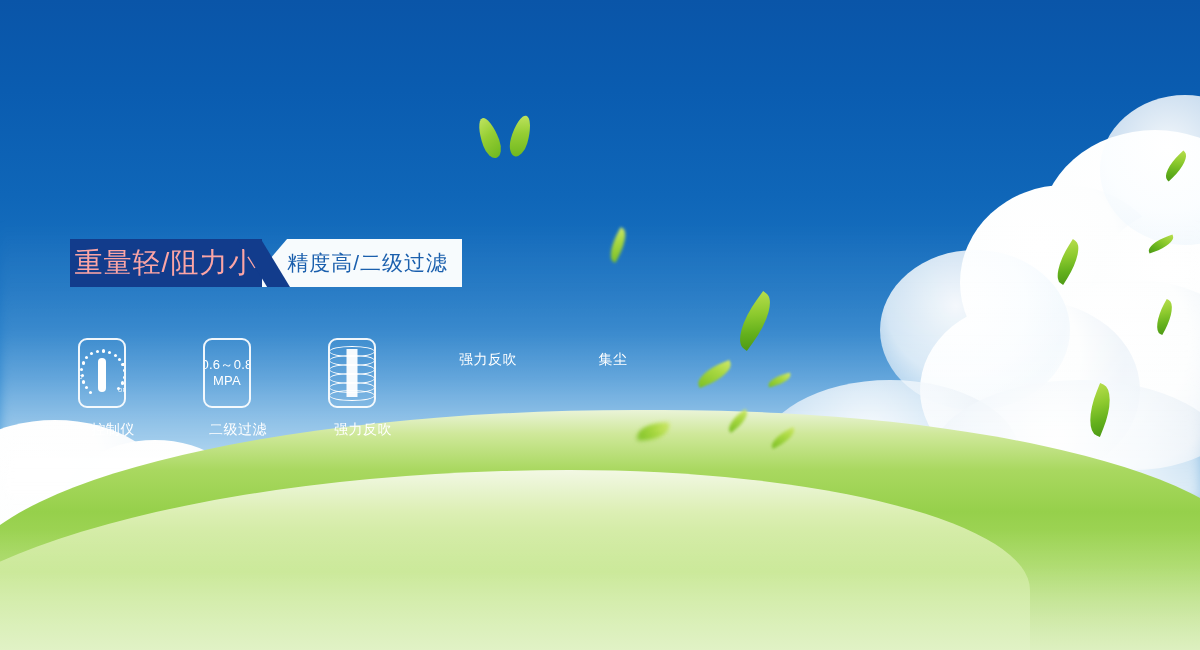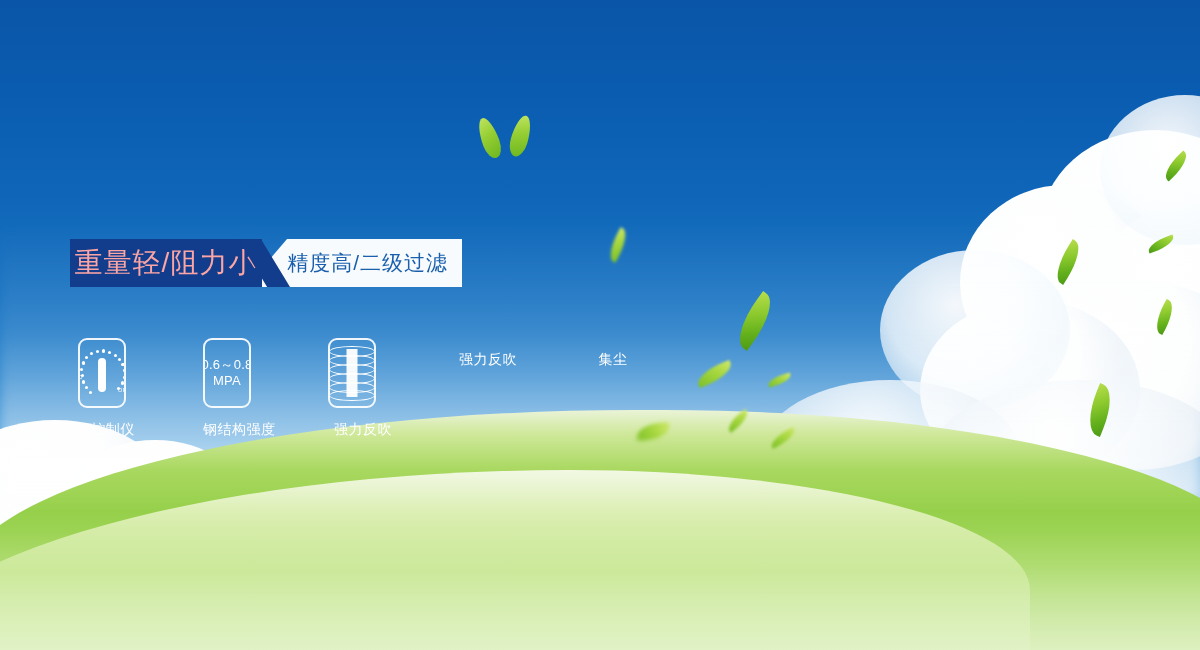--- a/index.html
+++ b/index.html
@@ -405,21 +405,21 @@
         </div>
       </div>
       <div class="flabel">控制仪</div>
     </div>
 
     <div class="feature">
       <div class="fbox">
         <div class="ftext">0.6～0.8</div>
         <div class="ftext">MPA</div>
       </div>
-      <div class="flabel">钢结构强度</div>
+      <div class="flabel">二级过滤</div>
     </div>
 
     <div class="feature">
       <div class="fbox">
         <div class="coil">
           <div class="shaft"></div>
           <div class="ring" style="top:0px;"></div>
           <div class="ring" style="top:9px;"></div>
           <div class="ring" style="top:18px;"></div>
           <div class="ring" style="top:27px;"></div>

